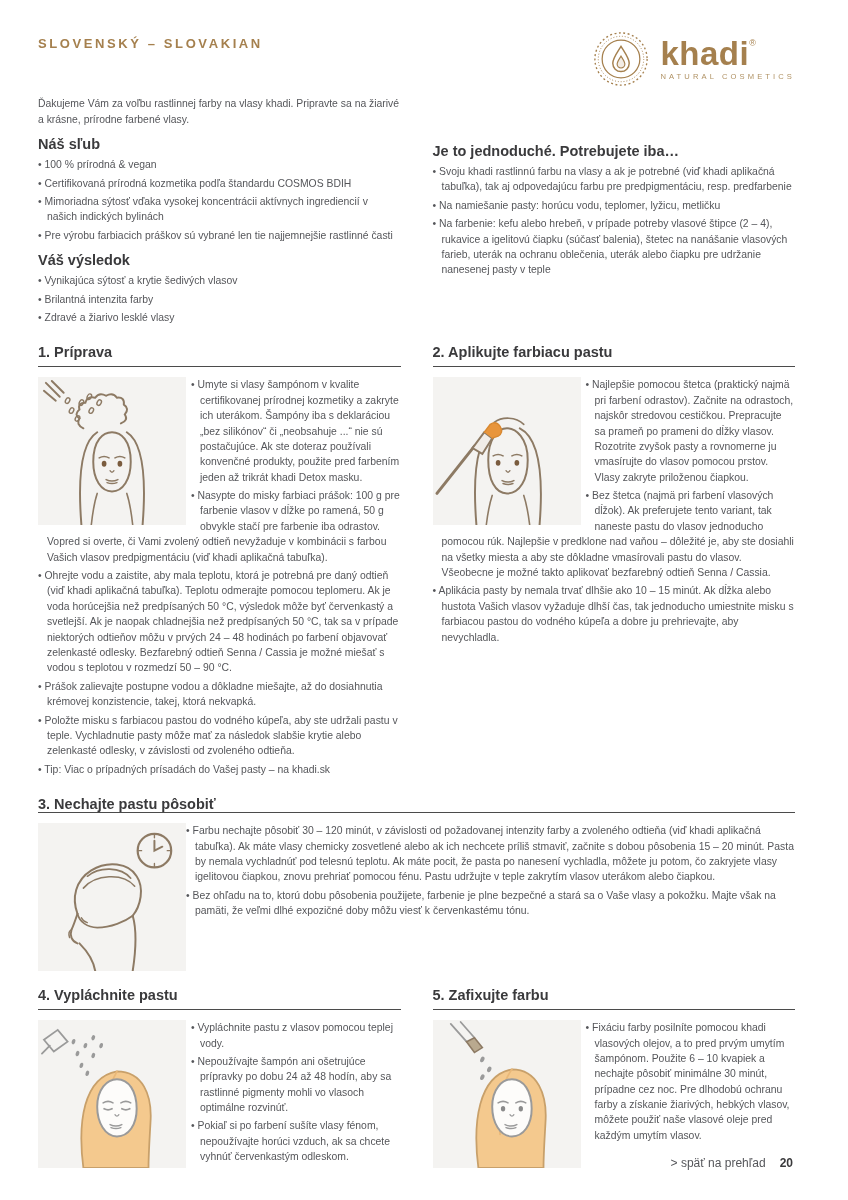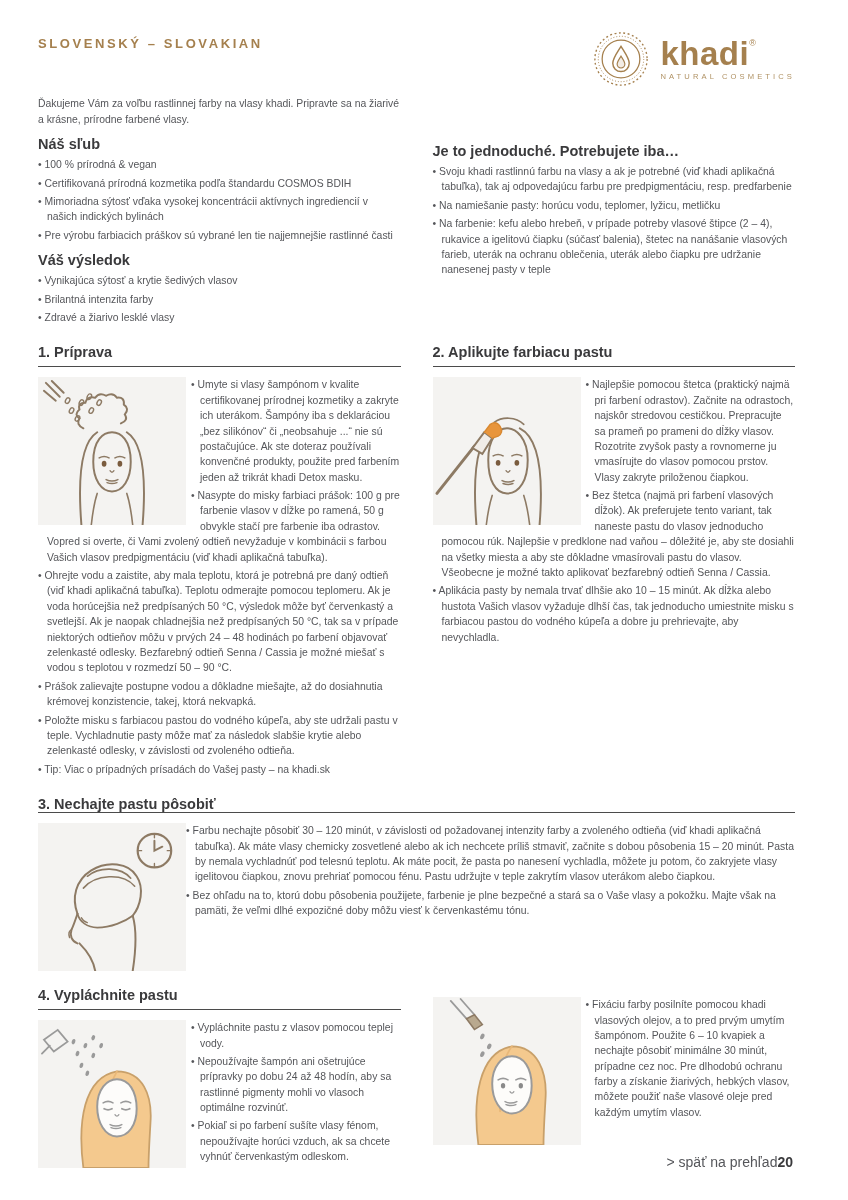--- a/index.html
+++ b/index.html
@@ -40,22 +40,22 @@
 
   .section-full{margin-top:16px;}
   .section-full h2{font-size:14.5px;font-weight:bold;color:#3a3a3c;margin:0;
                    border-bottom:1.5px solid #4b4b4b;}
   .sf-content{display:flex;margin-top:10px;}
   .illus3{flex:0 0 148px;height:148px;background:#f4f3f1;}
   .illus3 svg{width:100%;height:100%;display:block;}
   .sf-text{flex:1;}
 
   
-  .footer{position:absolute;right:40px;bottom:30px;display:flex;align-items:baseline;gap:0;
-          font-size:14px;color:#55565a;}
+  .footer{position:absolute;right:40px;bottom:30px;display:flex;align-items:baseline;gap:14px;
+          font-size:12px;color:#55565a;}
   .back-link{cursor:pointer;}
   .page-num{font-weight:bold;color:#3a3a3c;}
 </style>
 </head>
 <body>
 
 <div class="page">
 
   <div class="top-row">
     <div class="lang-label">SLOVENSKÝ – SLOVAKIAN</div>
@@ -230,20 +230,21 @@
             </g>
           </svg>
         </span>
         <p class="b">Vypláchnite pastu z vlasov pomocou teplej vody.</p>
         <p class="b">Nepoužívajte šampón ani ošetrujúce prípravky po dobu 24 až 48 hodín, aby sa rastlinné pigmenty mohli vo vlasoch optimálne rozvinúť.</p>
         <p class="b">Pokiaľ si po farbení sušíte vlasy fénom, nepoužívajte horúci vzduch, ak sa chcete vyhnúť červenkastým odleskom.</p>
       </div>
     </div>
 
     <div class="sec">
+      <h2>5. Zafixujte farbu</h2>
       <div class="content">
         <span class="illus">
           <svg viewBox="0 0 150 150">
             <g fill="none" stroke="#9a9a9a" stroke-width="2" stroke-linecap="round">
               <path d="M18 4 L34 22 M28 2 L42 18" stroke-width="1.8"></path>
               <path d="M34 22 L42 18 L50 28 L42 33 Z" fill="#b9a98f" stroke="#8d7a64" stroke-width="1.6"></path>
               <g fill="#9a9a9a" stroke="none">
                 <ellipse cx="50" cy="40" rx="2" ry="3" transform="rotate(25 50 40)"></ellipse>
                 <ellipse cx="57" cy="50" rx="2" ry="3" transform="rotate(25 57 50)"></ellipse>
                 <ellipse cx="50" cy="58" rx="2" ry="3" transform="rotate(25 50 58)"></ellipse>

